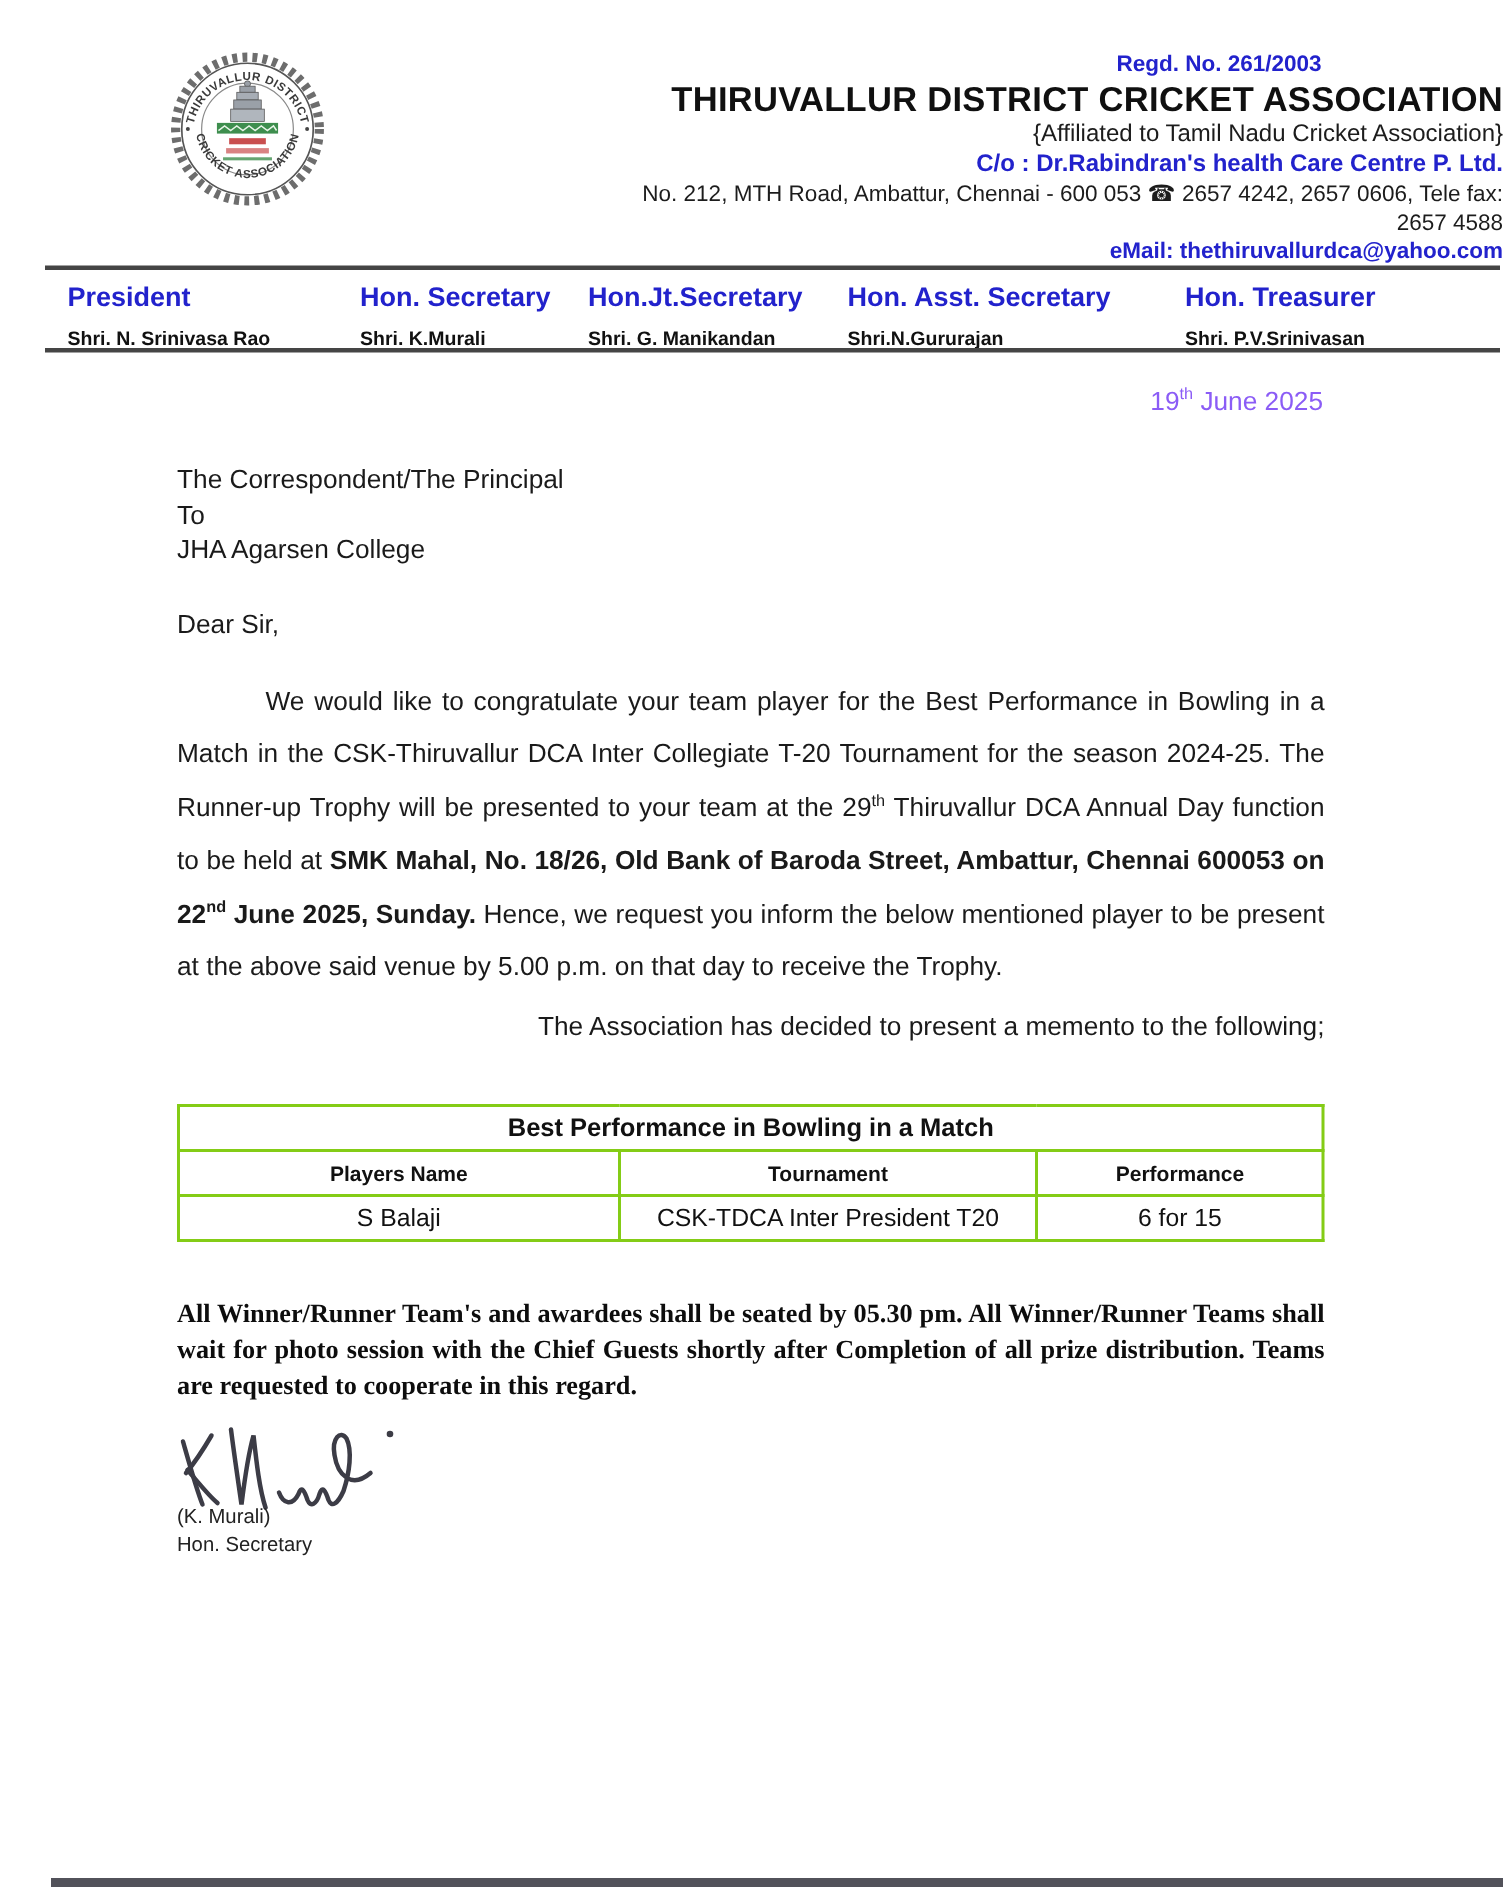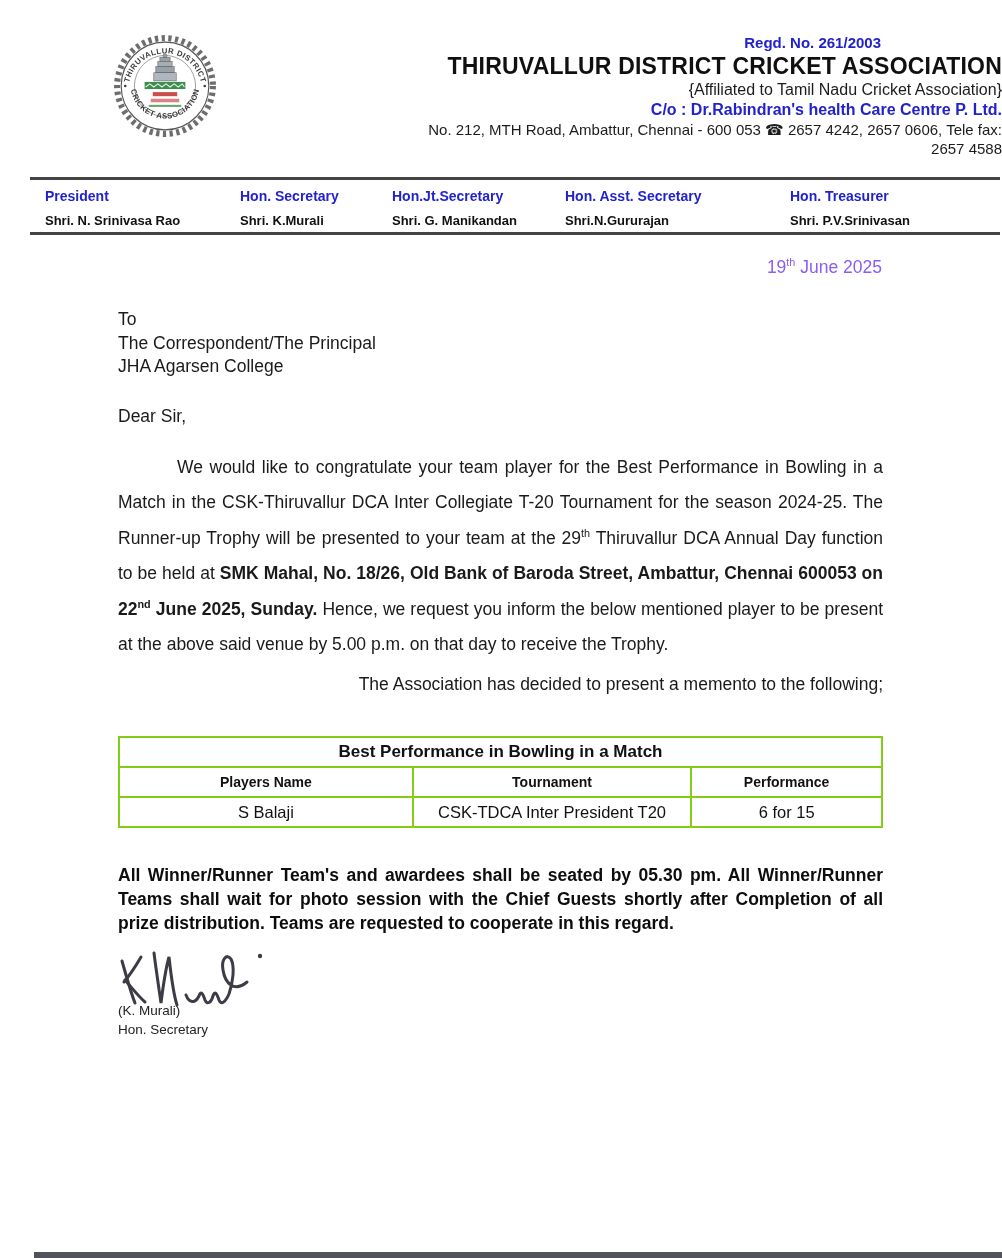--- a/index.html
+++ b/index.html
@@ -32,21 +32,21 @@
   .officers{
     position:absolute;left:45px;right:30px;top:188px;
     display:flex;
   }
   .officer{flex:0 0 auto;}
   .officer.o1{width:195px;}
   .officer.o2{width:152px;}
   .officer.o3{width:173px;}
   .officer.o4{width:225px;}
   .officer.o5{width:180px;}
-  .o-title{font-size:14px;font-weight:bold;color:#2222cc;margin-bottom:9px;}
+  .o-title{font-size:18px;font-weight:bold;color:#2222cc;margin-bottom:9px;}
   .o-name{font-size:13px;font-weight:bold;color:#111;}
 
   
   .date-line{position:absolute;top:257px;right:120px;font-size:17.5px;color:#8b5cf6;}
   .sup{font-size:.62em;vertical-align:super;line-height:0;}
 
   .content{position:absolute;left:118px;right:119px;top:308px;}
   .to-block{font-size:17.5px;line-height:23.5px;}
   .salutation{font-size:17.5px;margin-top:27px;}
   .para1{
@@ -63,21 +63,21 @@
     border:2px solid #84cc16;text-align:center;padding:2px 4px;height:24px;
   }
   .t-caption{font-weight:bold;font-size:17px;}
   .t-head{font-weight:bold;font-size:14px;}
   .c-players{width:38.5%;}
   .c-tourn{width:36.5%;}
   .c-perf{width:25%;}
 
   .bold-para{
     margin:36px 0 0 0;font-size:17.5px;font-weight:bold;line-height:23.8px;
-    text-align:justify;color:#0d0d0d;
+    text-align:justify;color:#0d0d0d;font-family:Liberation Serif, serif;
   }
   .closing{margin-top:34px;font-size:17.5px;}
   .signature{display:block;margin:4px 0 0 -4px;width:170px;height:74px;}
   .sig-name{font-size:13.5px;color:#222;margin-top:-10px;}
   .sig-title{font-size:13.5px;color:#222;margin-top:4px;}
 
   .bottom-bar{position:absolute;left:34px;right:0;bottom:0;height:6px;background:#52525a;}
 </style>
 </head>
 <body>
@@ -115,20 +115,21 @@
       <rect x="36" y="70.5" width="32" height="2" fill="#3e8e4e" opacity="0.8"></rect>
     </g>
   </svg>
 
   <div class="header-text">
     <div class="org-name">THIRUVALLUR DISTRICT CRICKET ASSOCIATION</div>
     <div class="affiliation">{Affiliated to Tamil Nadu Cricket Association}</div>
     <div class="care-of">C/o : Dr.Rabindran's health Care Centre P. Ltd.</div>
     <div class="addr1">No. 212, MTH Road, Ambattur, Chennai - 600 053 ☎ 2657 4242, 2657 0606, Tele fax:</div>
     <div class="addr2">2657 4588</div>
+    <div class="email">eMail: thethiruvallurdca@yahoo.com</div>
   </div>
 
   <div class="rule rule1"></div>
 
   <div class="officers">
     <div class="officer o1">
       <div class="o-title">President</div>
       <div class="o-name">Shri. N. Srinivasa Rao</div>
     </div>
     <div class="officer o2">
@@ -149,22 +150,22 @@
     </div>
   </div>
 
   <div class="rule rule2"></div>
 
   <div class="date-line"><span>19</span><span class="sup">th</span><span> June 2025</span></div>
 
   <div class="content">
 
     <div class="to-block">
+      <div>The Correspondent/The Principal</div>
       <div>To</div>
-      <div>The Correspondent/The Principal</div>
       <div>JHA Agarsen College</div>
     </div>
 
     <div class="salutation">Dear Sir,</div>
 
     <p class="para1"><span>We would like to congratulate your team player for the Best Performance in Bowling in a Match in the CSK-Thiruvallur DCA Inter Collegiate T-20 Tournament for the season 2024-25. The Runner-up Trophy will be presented to your team at the 29</span><span class="sup">th</span><span> Thiruvallur DCA Annual Day function to be held at </span><b>SMK Mahal, No. 18/26, Old Bank of Baroda Street, Ambattur, Chennai 600053 on 22</b><b class="sup">nd</b><b> June 2025, Sunday.</b><span> Hence, we request you inform the below mentioned player to be present at the above said venue by 5.00 p.m. on that day to receive the Trophy.</span></p>
 
     <p class="para2">The Association has decided to present a memento to the following;</p>
 
     <table class="award-table">

